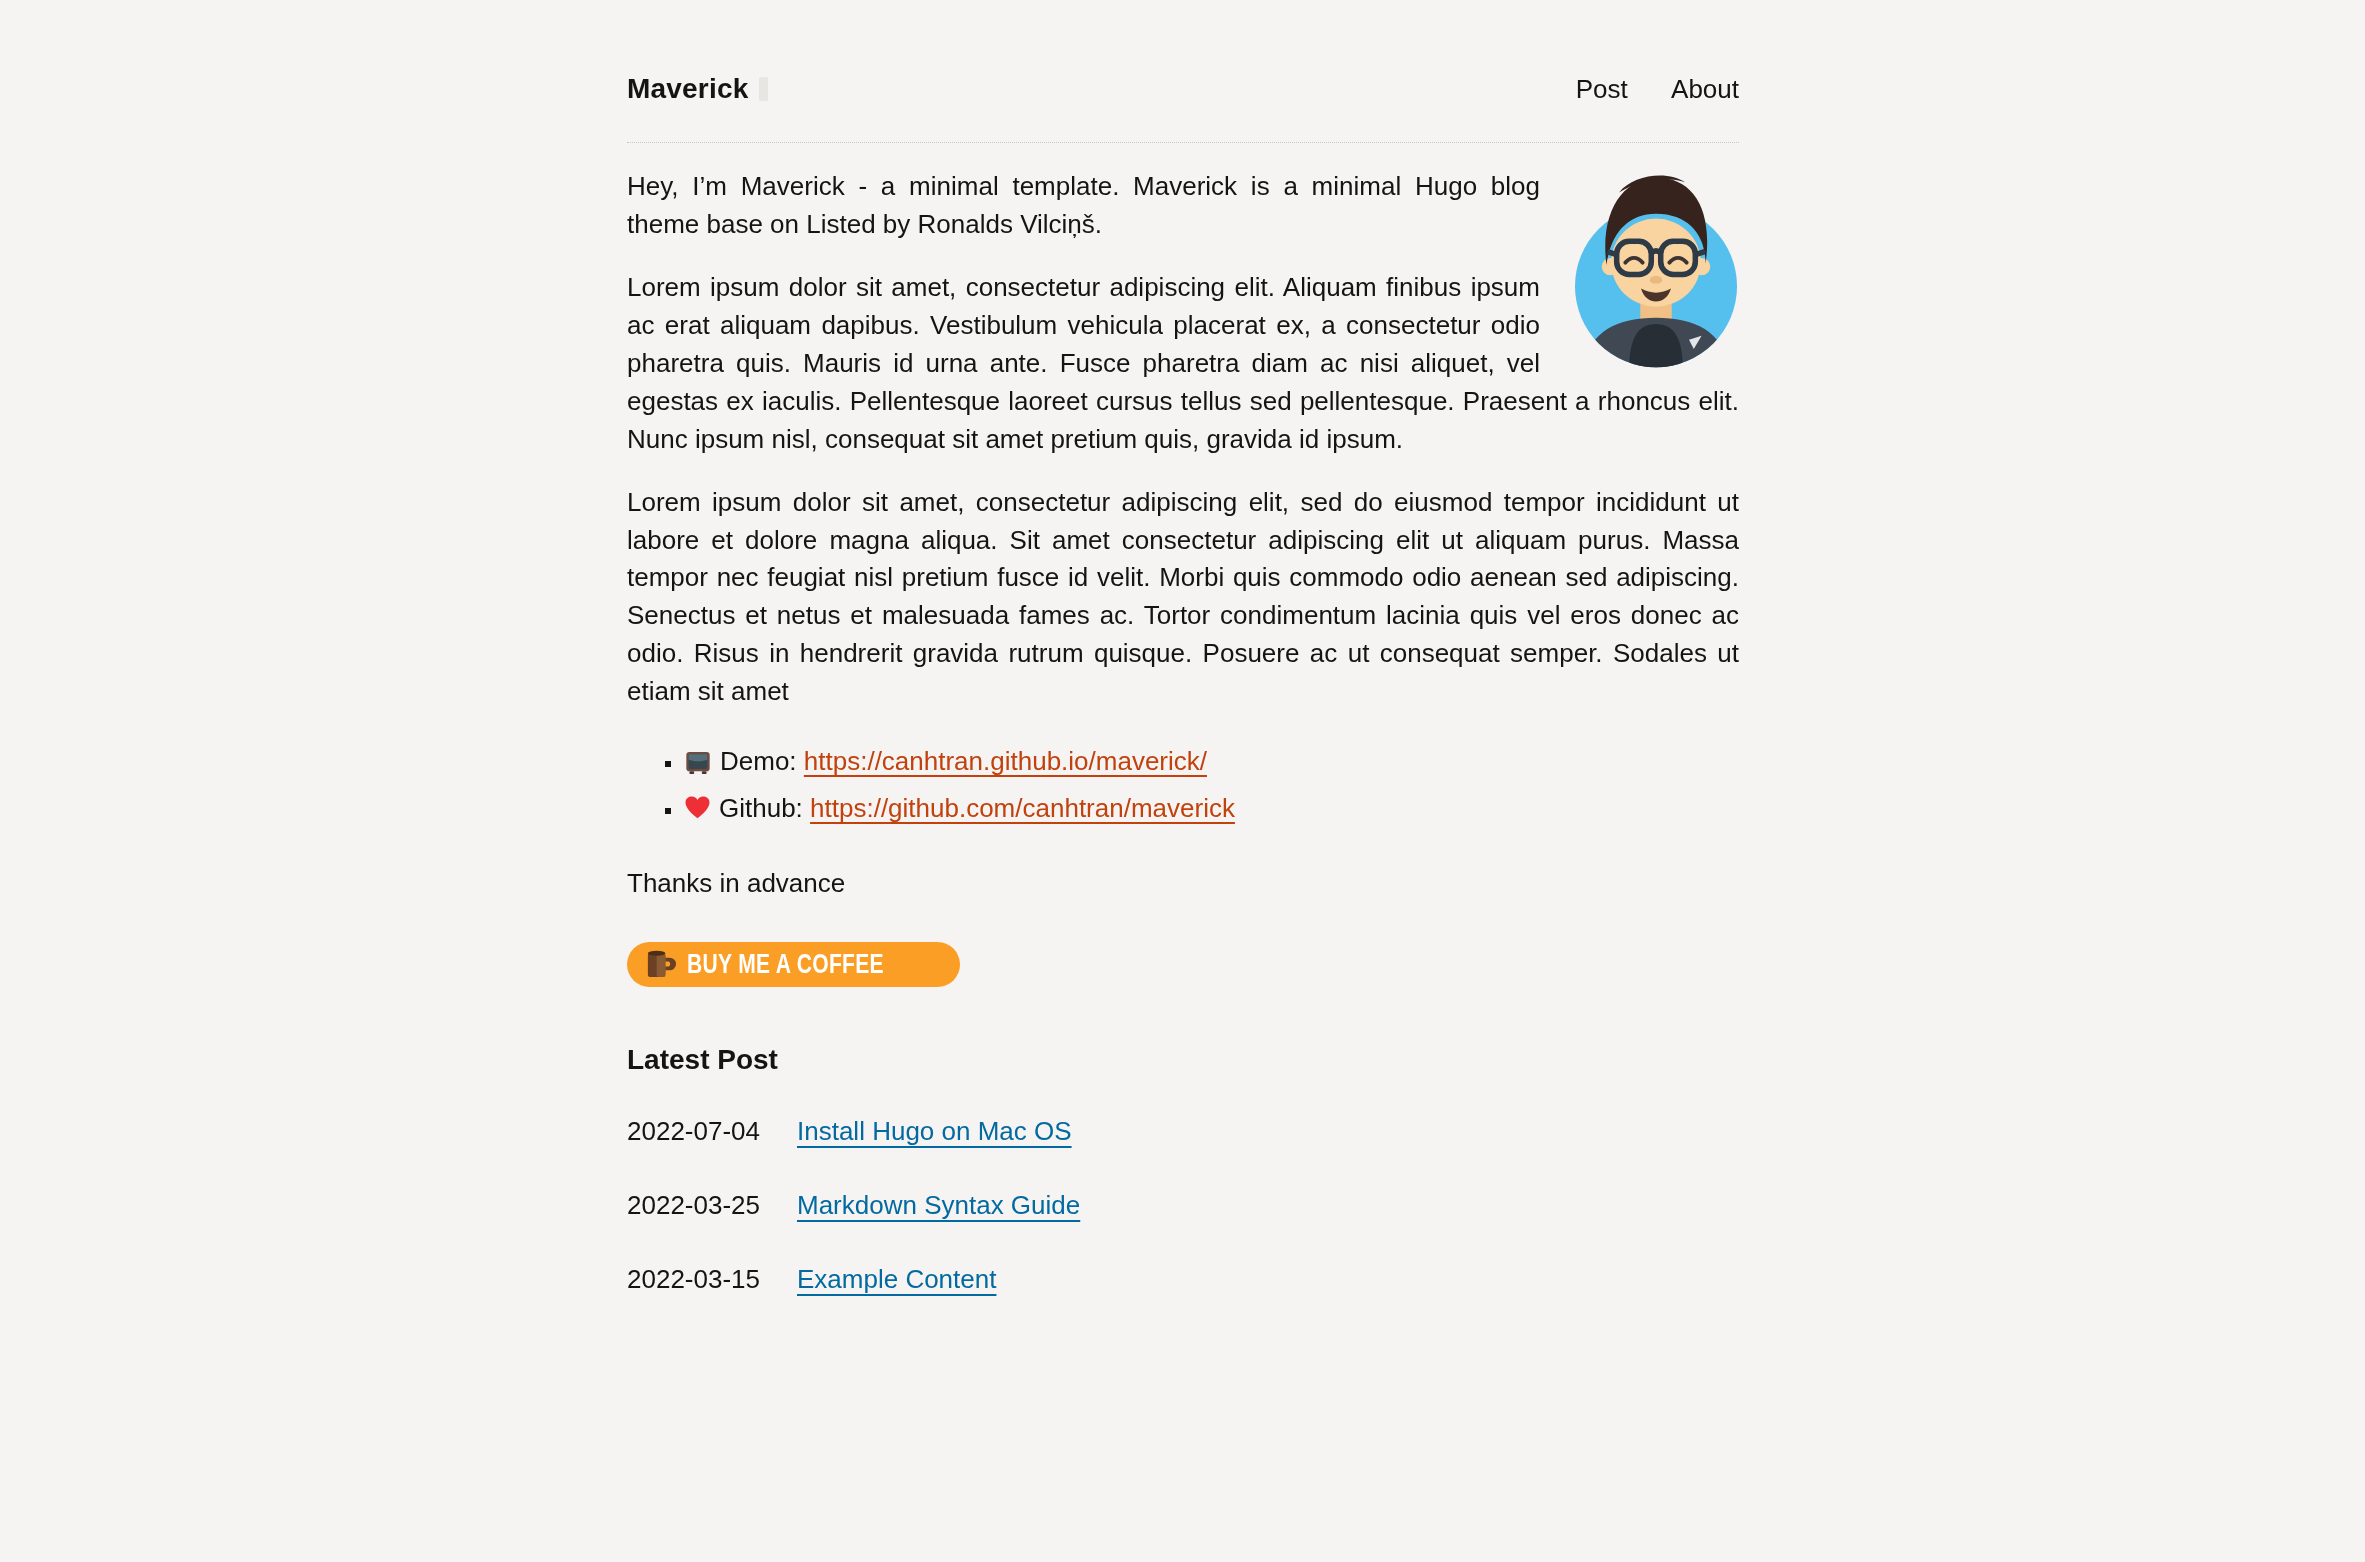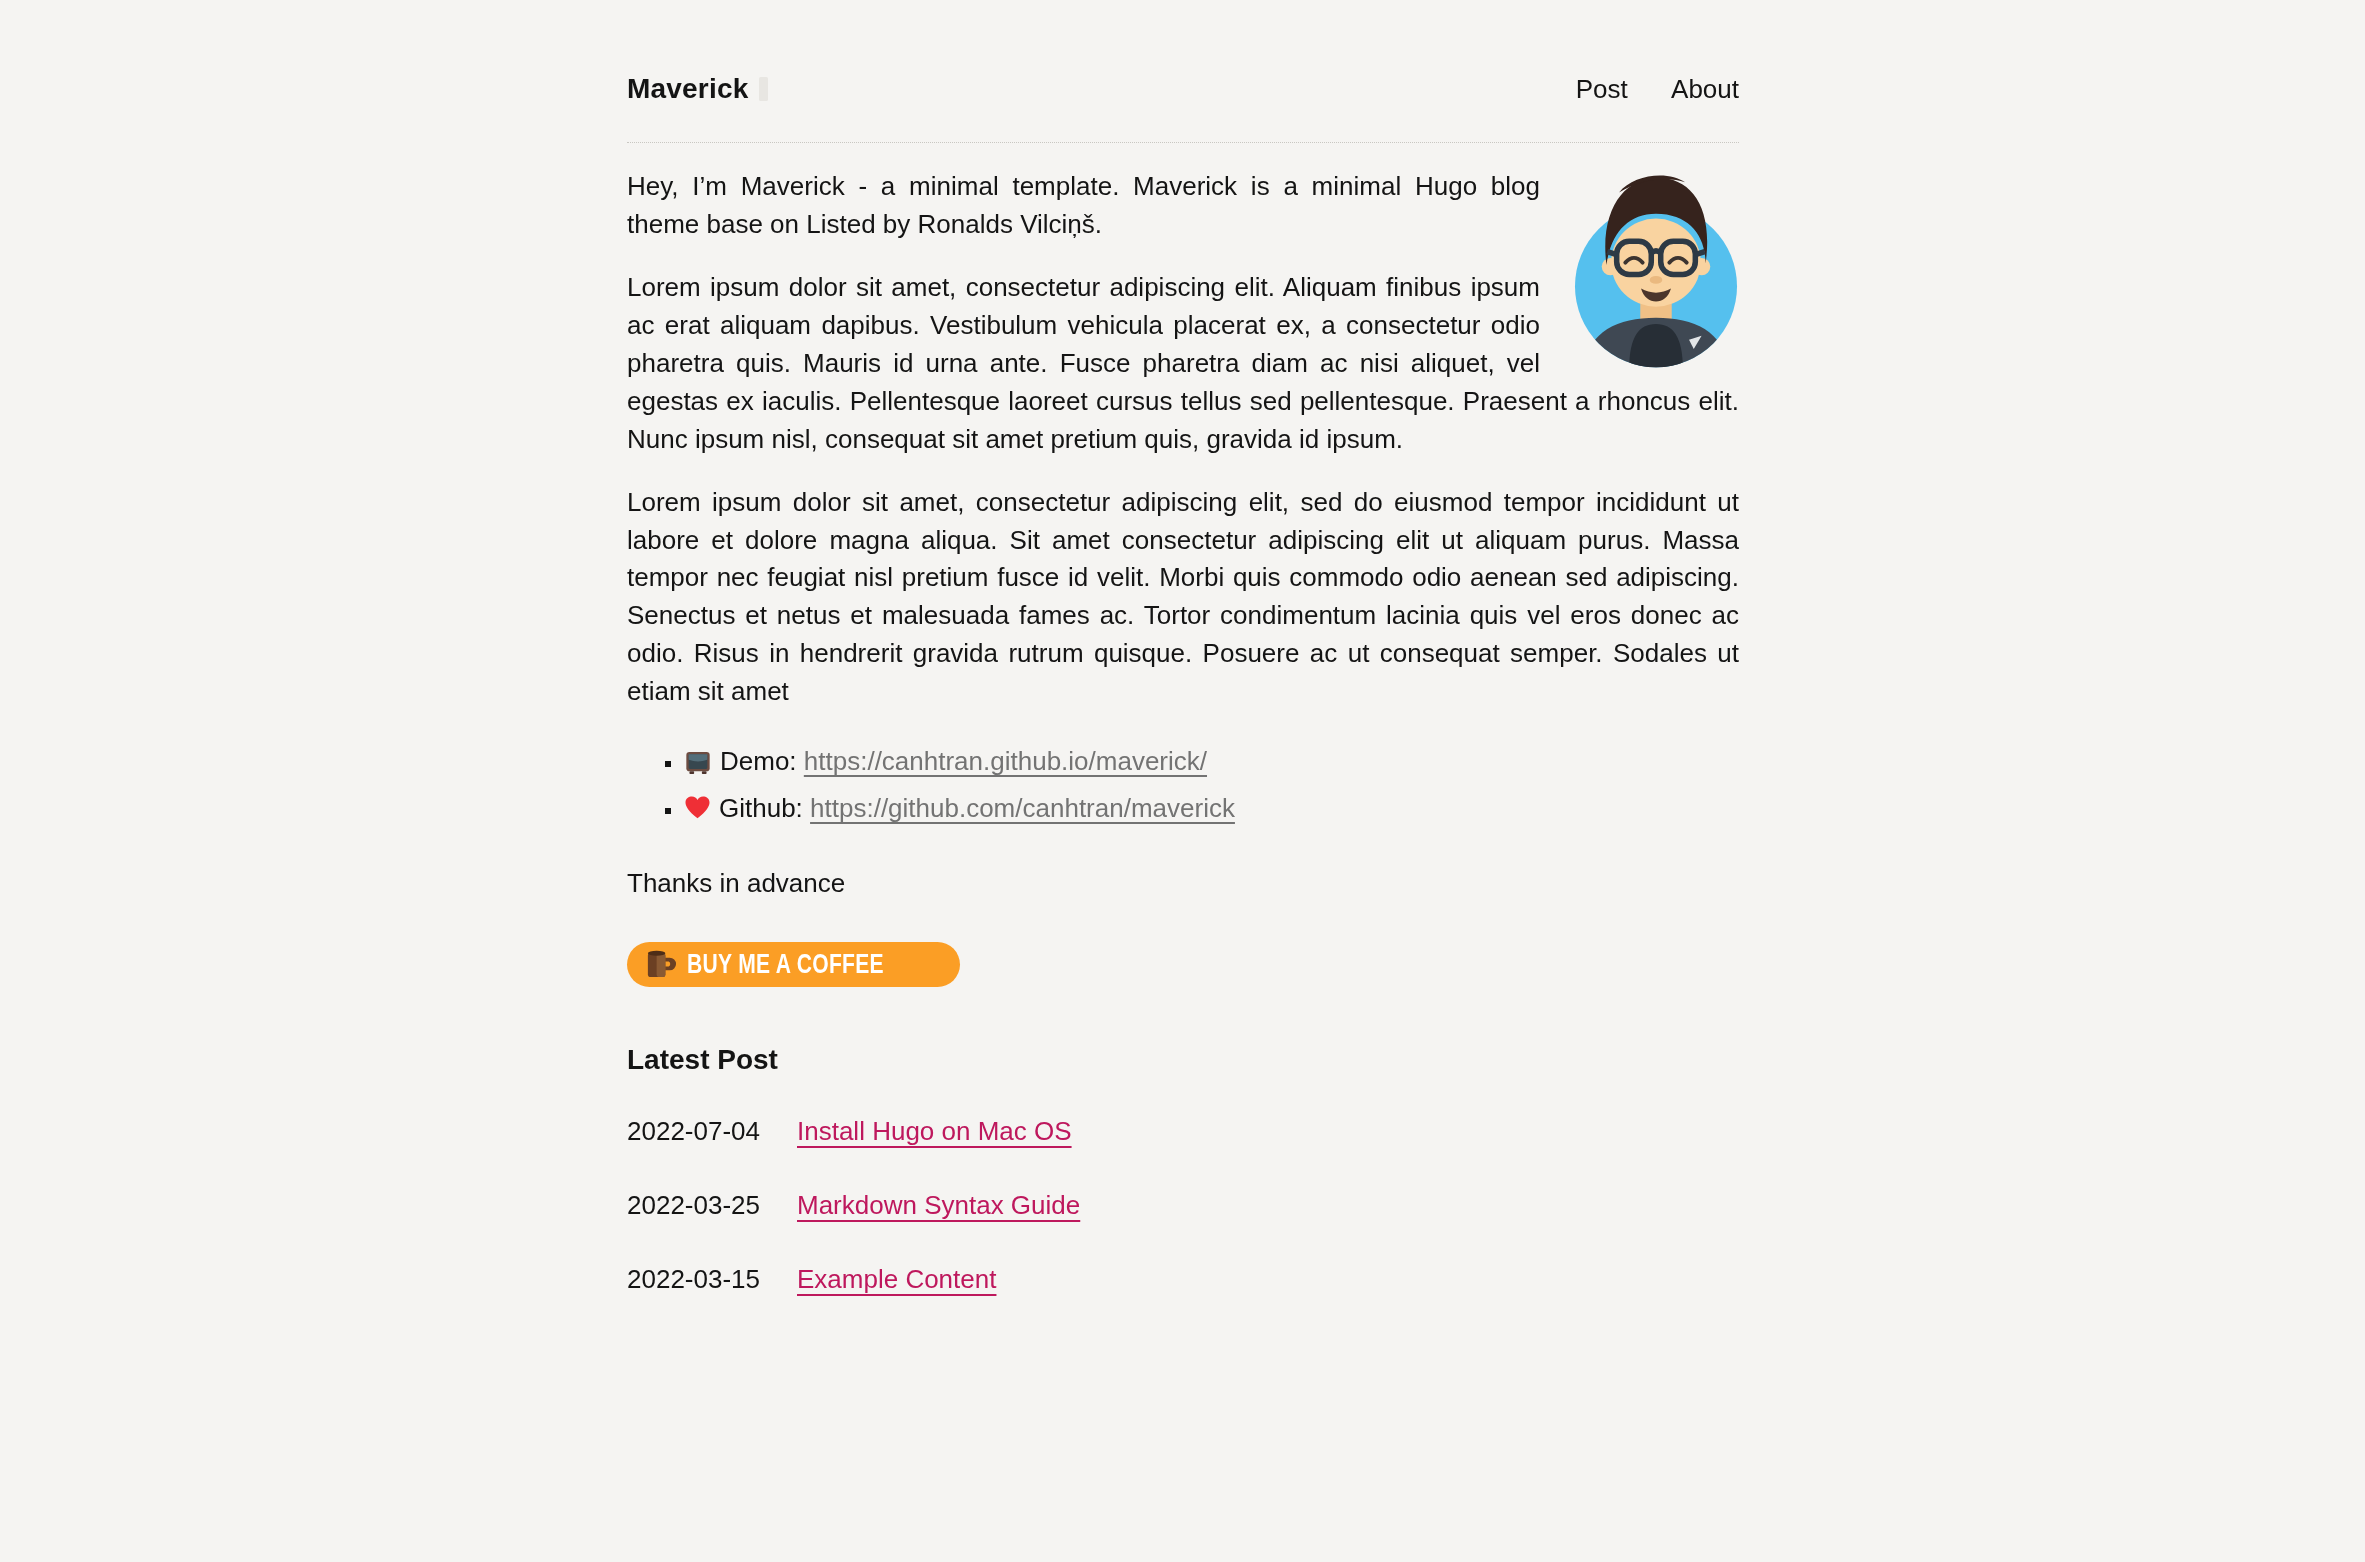--- a/index.html
+++ b/index.html
@@ -75,21 +75,21 @@
     list-style: square;
   }
   ul.resources li { margin: 3.2px 0; }
   ul.resources li::marker { color: #141414; font-size: 20.5px; }
   .res-emoji {
     display: inline-block;
     vertical-align: -5.5px;
     margin-right: 8px;
   }
   a.text-link {
-    color: #737373;
+    color: #c2410c;
     text-decoration: underline;
     text-decoration-thickness: 1.6px;
     text-underline-offset: 4.7px;
   }
   
   .bmc-button {
     display: inline-flex;
     align-items: center;
     gap: 9.5px;
     height: 45px;
@@ -114,21 +114,21 @@
   
   .post-row {
     display: flex;
     align-items: baseline;
     gap: 37px;
     margin: 36px 0;
     font-size: 26px;
   }
   .post-date { white-space: nowrap; }
   a.post-link {
-    color: #be185d;
+    color: #0369a1;
     text-decoration: underline;
     text-decoration-thickness: 2px;
     text-underline-offset: 5.5px;
   }
   .clearfix::after { content: ""; display: block; clear: both; }
 </style>
 </head>
 <body>
 
 <div class="container">

